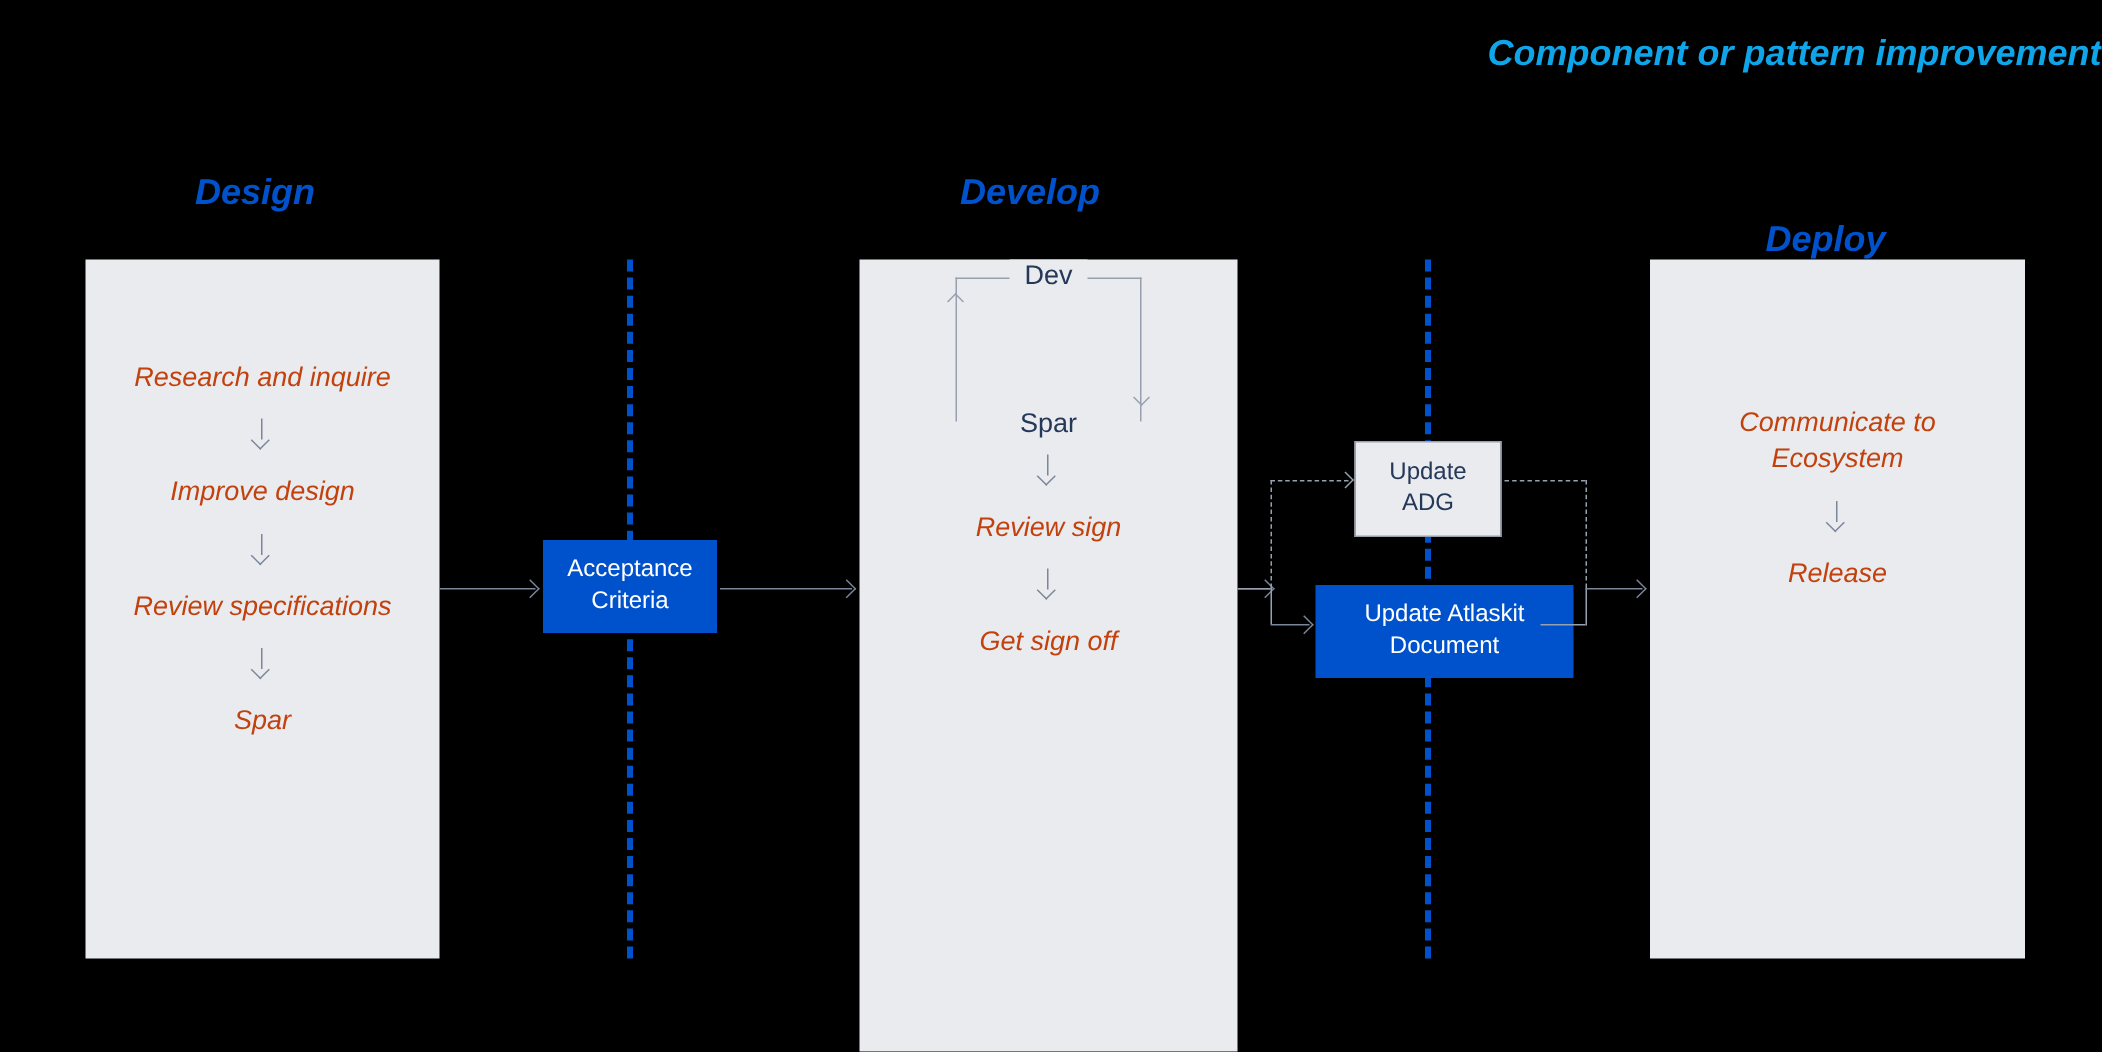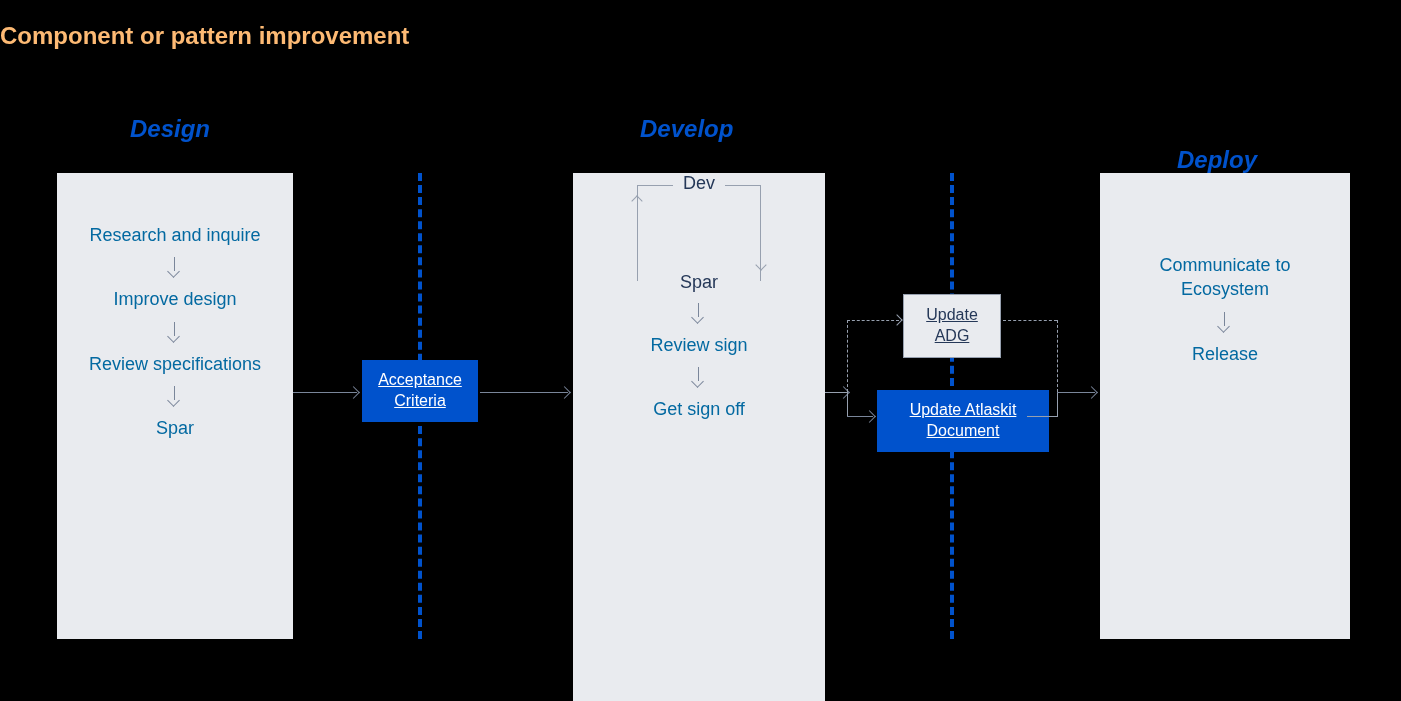--- a/index.html
+++ b/index.html
@@ -9,24 +9,25 @@
     width: 1401px;
     height: 701px;
     position: relative;
     color: #172b4d;
   }
   .title {
     position: absolute;
     top: 22px;
     left: 0;
     width: 100%;
-    text-align: left;
-    color: #fdba74;
+    text-align: right;
+    color: #0ea5e9;
     font-size: 24px;
     font-weight: 600;
+    font-style: italic;
   }
   .phase-label {
     position: absolute;
     color: #0052cc;
     font-size: 24px;
     font-weight: 600;
     font-style: italic;
   }
   .phase-design  { top: 115px; left: 130px; }
   .phase-develop { top: 115px; left: 640px; }
@@ -36,21 +37,21 @@
     position: absolute;
     background: #e9ebef;
     color: #172b4d;
     font-size: 18px;
     text-align: center;
   }
   .box-design  { top: 173px; left: 57px;  width: 236px; height: 466px; padding-top: 50px; }
   .box-develop { top: 173px; left: 573px; width: 252px; height: 564px; }
   .box-deploy  { top: 173px; left: 1100px; width: 250px; height: 466px; padding-top: 80px; }
 
-  .step { margin: 0 18px; line-height: 1.35; color: #0369a1; }
+  .step { margin: 16px 18px; line-height: 1.35; color: #c2410c; font-style: italic; }
 
   .darrow {
     margin: 10px auto;
     width: 14px; height: 20px;
     position: relative;
   }
   .darrow::before {
     content: "";
     position: absolute; left: 6px; top: 0;
     width: 1px; height: 14px;
@@ -113,21 +114,20 @@
   .loop .ah.down  { right: 14px; bottom: 24px; transform: rotate(135deg); }
 
   .pill {
     position: absolute;
     background: #0052cc;
     color: #fff;
     font-size: 16px;
     text-align: center;
     padding: 10px 14px;
     line-height: 1.3;
-    text-decoration: underline;
   }
   .pill-ac { top: 360px; left: 362px; width: 116px; text-align: center; }
   .pill-gray {
     background: #e9ebef;
     color: #253858;
     border: 1px solid #97a0af;
   }
   .pill-adg     { top: 294px; left: 903px; width: 98px; }
   .pill-atlaskit{ top: 390px; left: 877px; width: 172px; }
 

